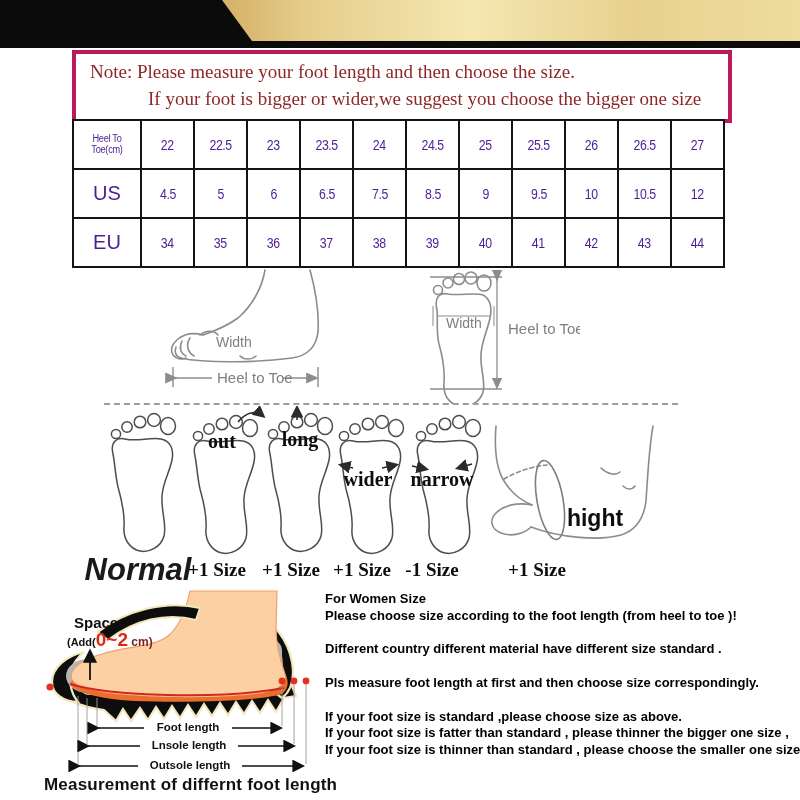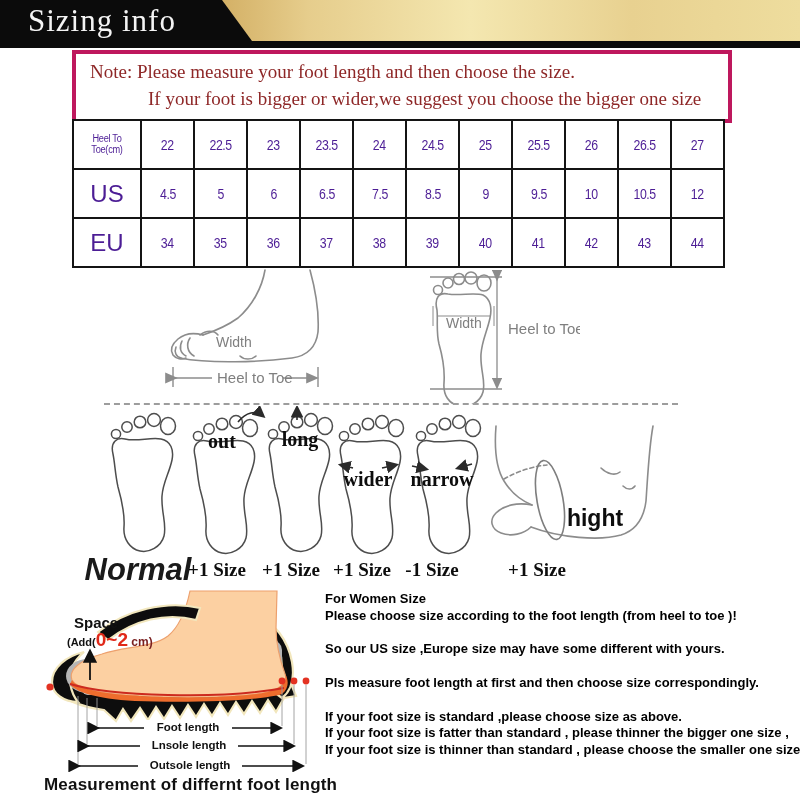--- a/index.html
+++ b/index.html
@@ -22,21 +22,21 @@
   .note-line2{padding-left:58px;}
 
   
   table.size{position:absolute;left:72px;top:119px;border-collapse:collapse;
              table-layout:fixed;}
   table.size td{border:2px solid #141414;text-align:center;vertical-align:middle;
                 height:47px;padding:0;background:#fff;color:#4c1d95;}
   td.rowhead{width:66px;}
   td.cell{width:51px;font-size:14px;letter-spacing:-0.5px;}
   .rh-small{font-size:10px;letter-spacing:-0.3px;display:inline-block;transform:scaleX(.92);}
-  .rh-big{font-size:24px;}
+  .rh-big{font-size:20px;}
   .cond{display:inline-block;transform:scaleX(.88);}
 
   
   .dashes{left:104px;top:403px;width:574px;border-top:2px dashed #9d9d9d;}
 
   
   .rnotes{left:325px;top:591px;width:470px;font-size:13px;font-weight:bold;
           color:#000;}
   .tline{min-height:16.8px;line-height:16.8px;white-space:nowrap;}
 
@@ -47,21 +47,20 @@
   .sketch{stroke:#8c8c8c;stroke-width:1.6;fill:none;stroke-linecap:round;}
   .sketch2{stroke:#4d4d4d;stroke-width:1.5;fill:#fff;stroke-linecap:round;}
   .glabel{fill:#7f7f7f;}
   .blabel{fill:#0d0d0d;font-weight:bold;font-family:"Liberation Serif",serif;}
 </style>
 </head>
 <body>
 
 <div class="abs header">
   <div class="gold"></div>
-  <div class="title">Sizing info</div>
 </div>
 
 <div class="abs note-box">
   <div>Note: Please measure your foot length and then choose the size.</div>
   <div class="note-line2">If your foot is bigger or wider,we suggest you choose the bigger one size</div>
 </div>
 
 <table class="size">
   <tbody>
       <tr>
@@ -279,21 +278,21 @@
     <text x="27" y="58"><tspan font-size="11" font-weight="bold" fill="#111">(Add(</tspan><tspan font-size="19" font-weight="bold" fill="#e02818">0~2</tspan><tspan font-size="12" font-weight="bold" fill="#7a1f1f"> cm)</tspan></text>
     <line x1="50" y1="92" x2="50" y2="64" stroke="#111" stroke-width="1.8" marker-end="url(#ab)"></line>
   </g>
 </svg>
 
 <div class="abs rnotes">
 
 <div class="tline">For Women Size</div>
     <div class="tline">Please choose size according to the foot length (from heel to toe )!</div>
     <div class="tline"></div>
-    <div class="tline">So our US size ,Europe size may have some different with yours.</div>
+    <div class="tline">Different country different material have different size standard .</div>
     <div class="tline"></div>
     <div class="tline">Pls measure foot length at first and then choose size correspondingly.</div>
     <div class="tline"></div>
     <div class="tline">If your foot size is standard ,please choose size as above.</div>
     <div class="tline">If your foot size is fatter than standard , please thinner the bigger one size ,</div>
     <div class="tline">If your foot size is thinner than standard , please choose the smaller one size</div>
   </div>
 
 <div class="abs caption">Measurement of differnt foot length</div>
 

